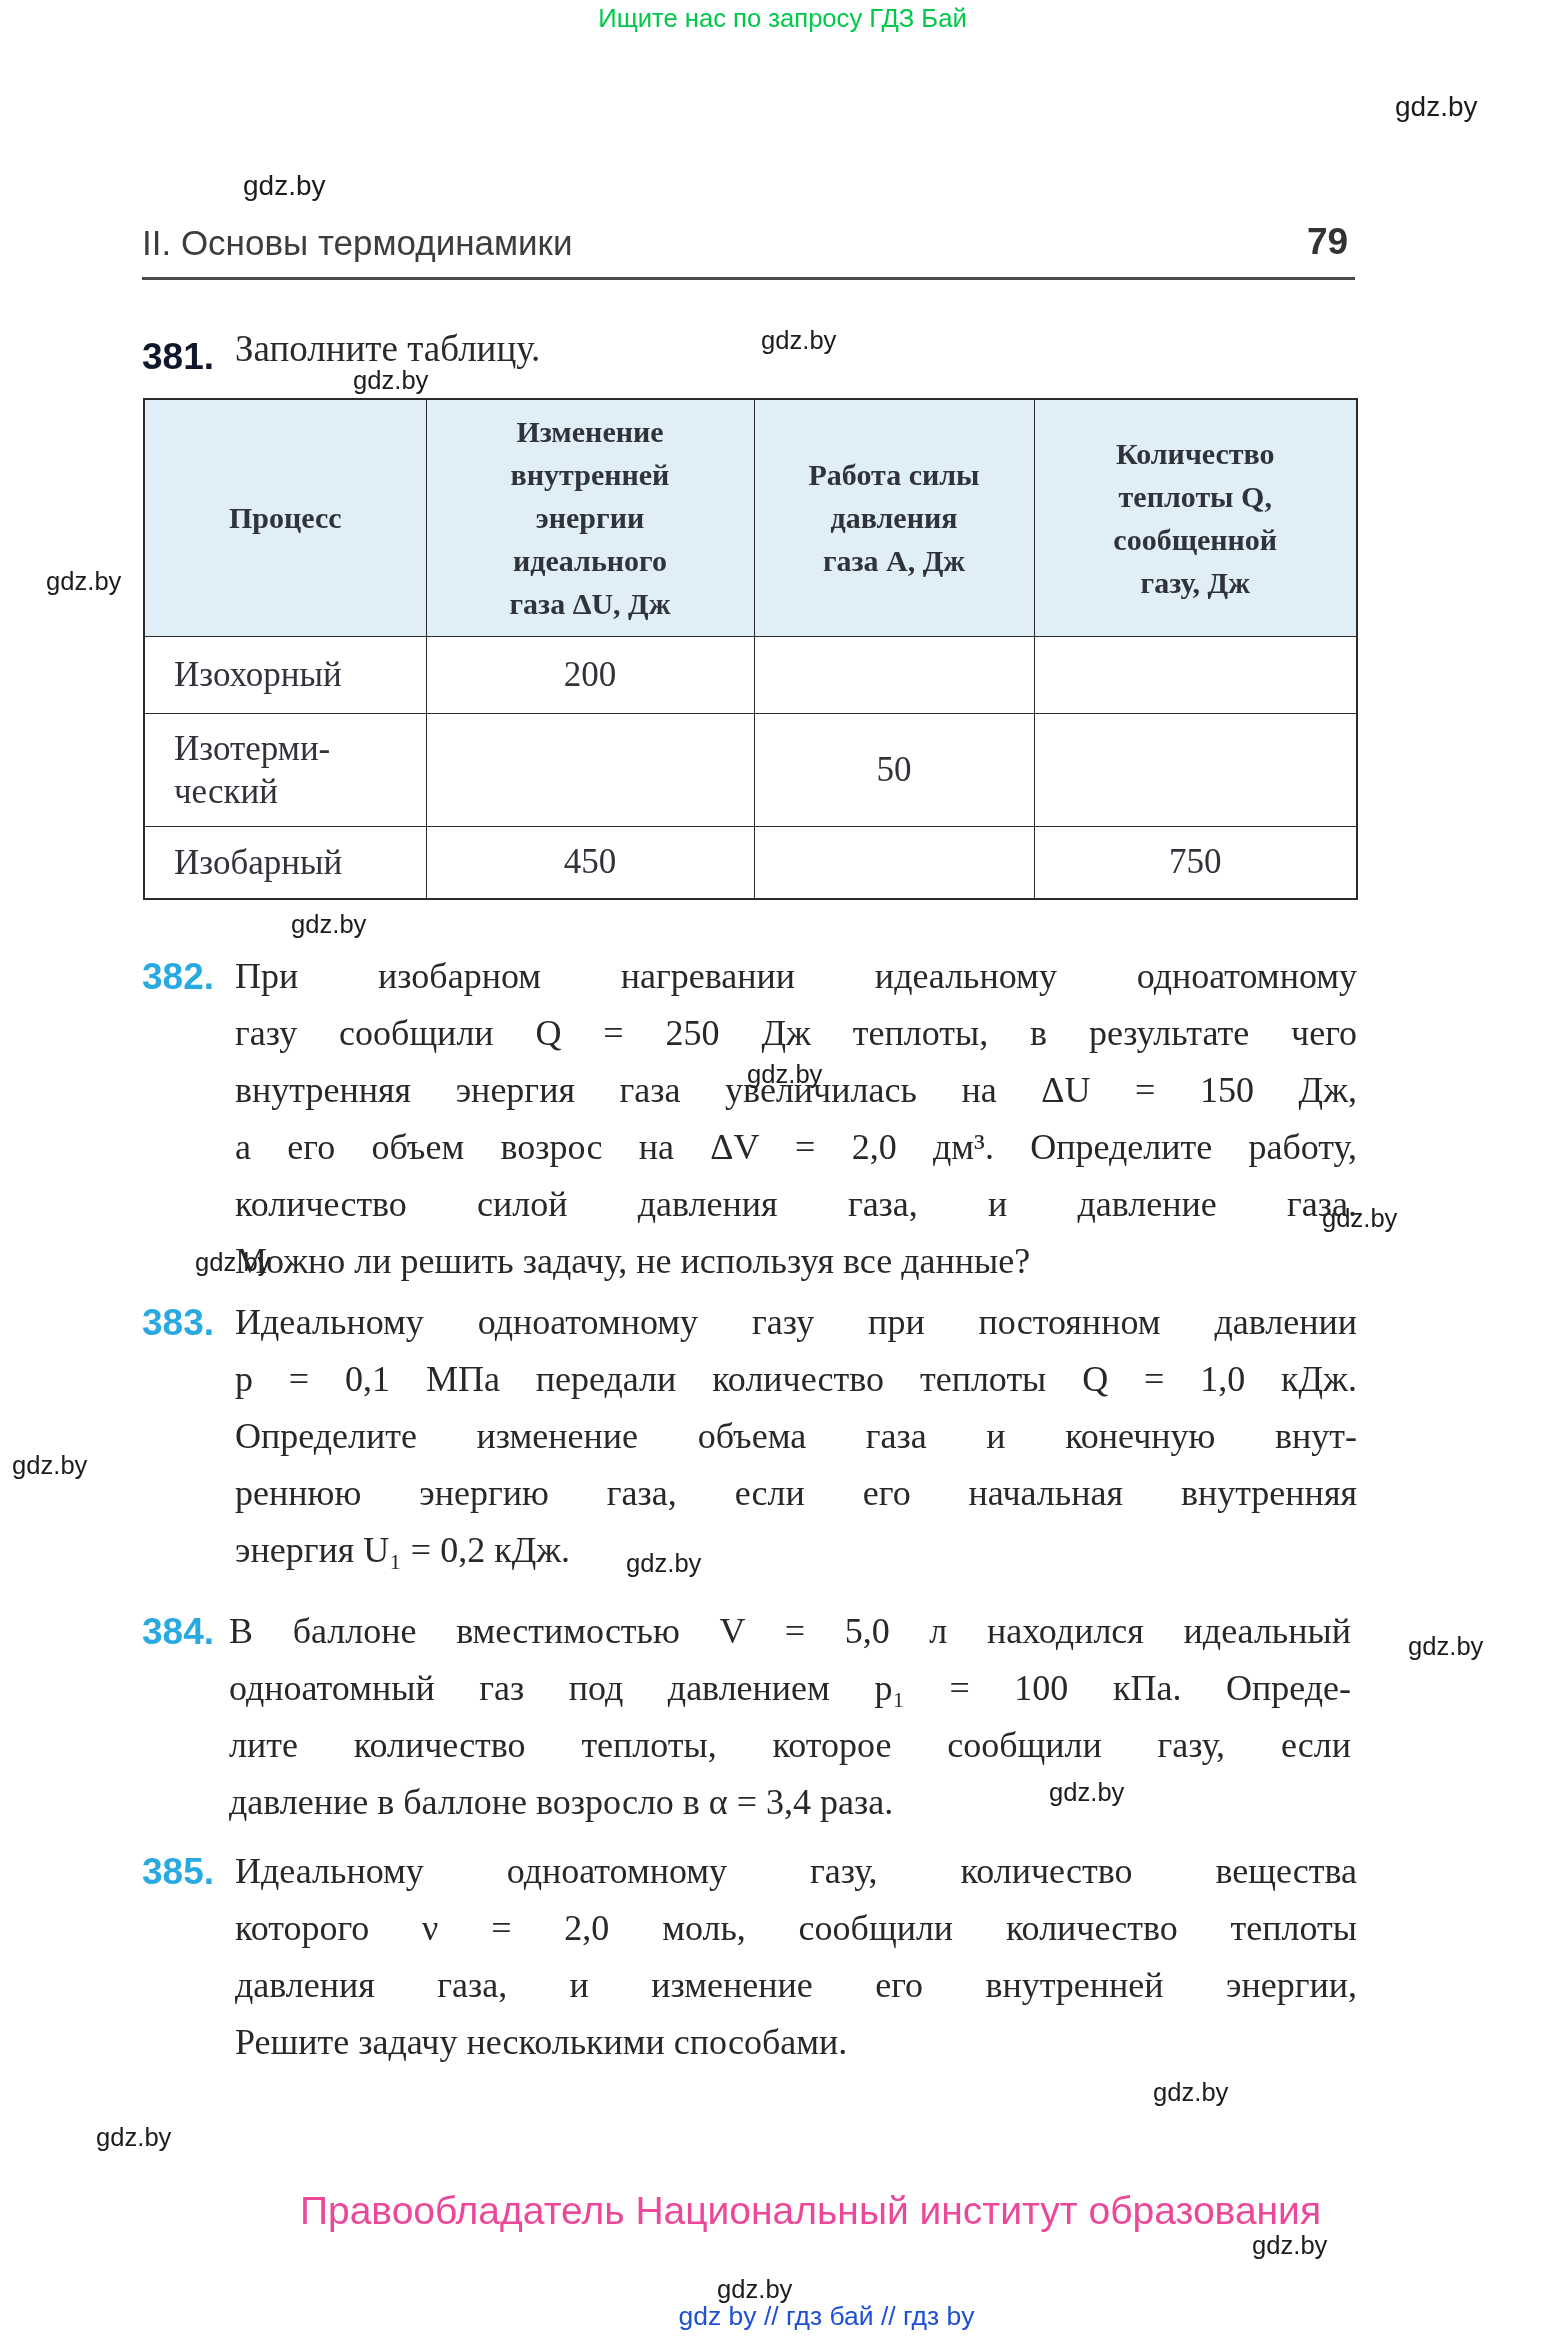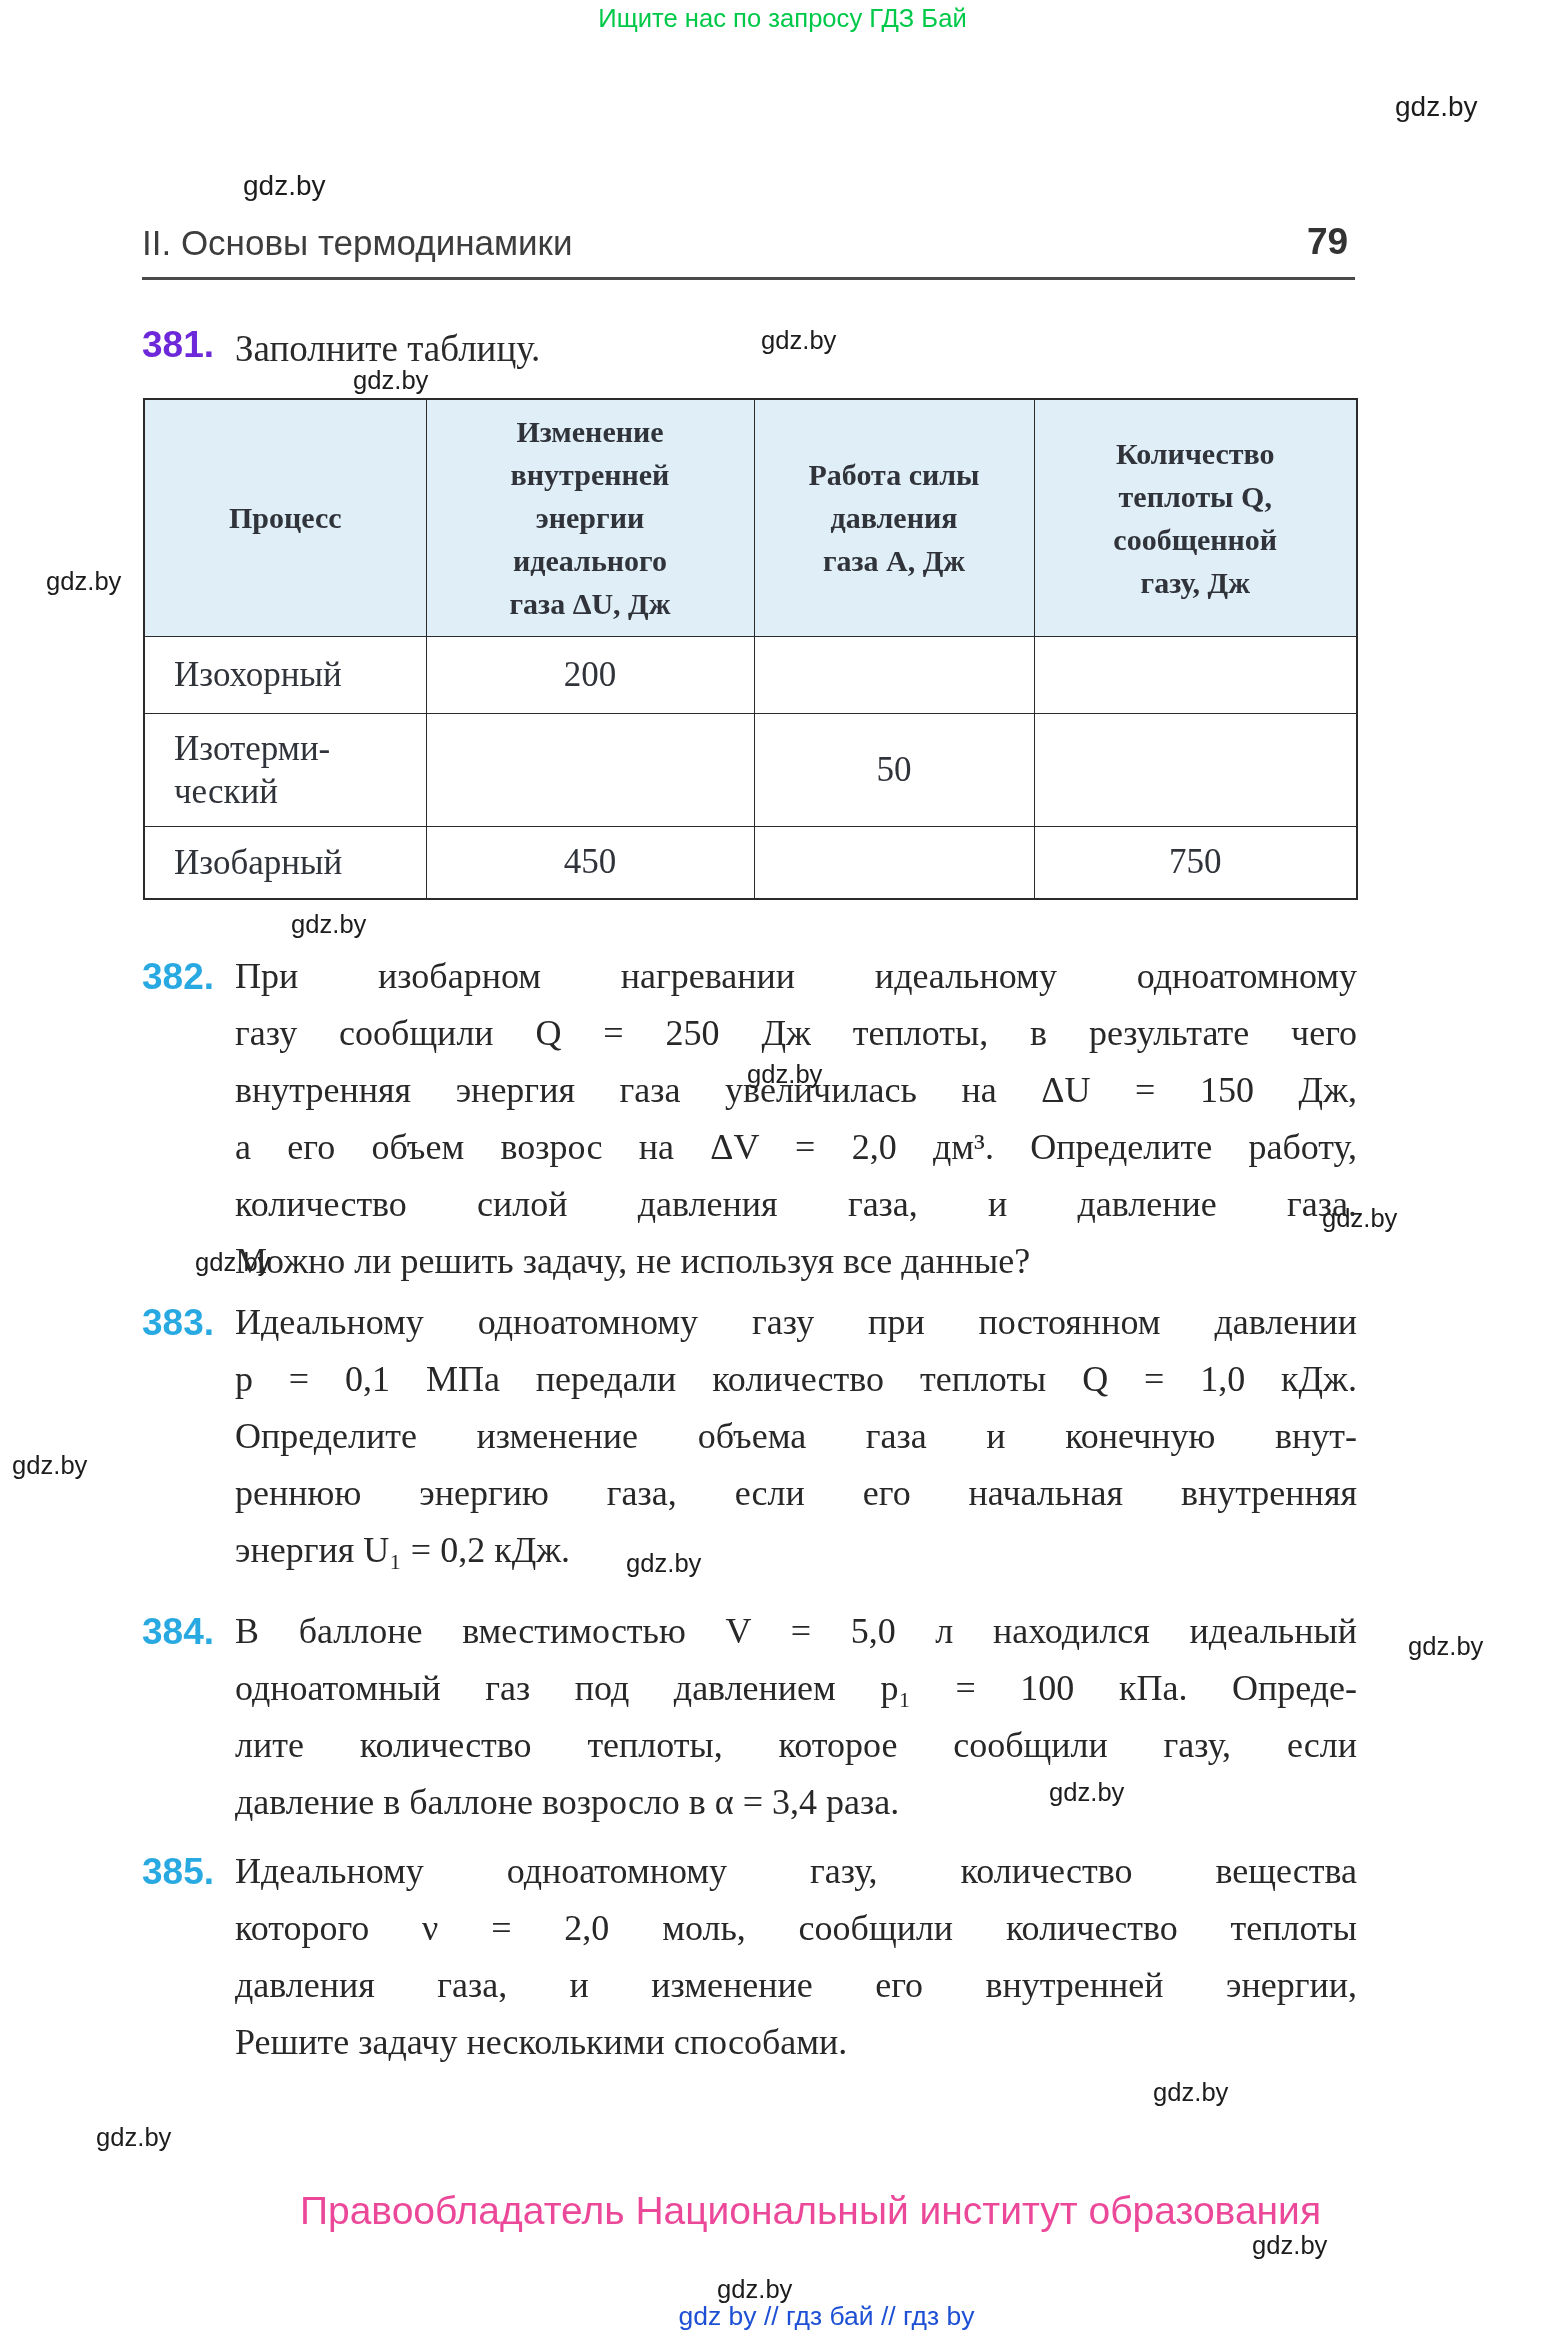--- a/index.html
+++ b/index.html
@@ -59,21 +59,21 @@
   <span class="wm" style="left:1049px;top:1778px;">gdz.by</span>
   <span class="wm" style="left:1153px;top:2078px;">gdz.by</span>
   <span class="wm" style="left:96px;top:2123px;">gdz.by</span>
   <span class="wm" style="left:1252px;top:2231px;">gdz.by</span>
   <span class="wm" style="left:717px;top:2275px;">gdz.by</span>
 
   <div class="section-title">II. Основы термодинамики</div>
   <div class="page-number">79</div>
   <div class="header-rule"></div>
 
-  <span class="pnum" style="left:142px;top:316px;color:#6d28d9;">381.</span>
+  <span class="pnum" style="left:142px;top:328px;color:#0f172a;">381.</span>
   <span class="intro" style="left:235px;top:320px;">Заполните таблицу.</span>
 
   <table class="dt">
     <colgroup>
       <col style="width:282px">
         <col style="width:328px">
         <col style="width:280px">
         <col style="width:323px">
     </colgroup>
     <tbody>
@@ -127,21 +127,21 @@
   <span class="pnum" style="left:142px;top:1294px;color:#29a9e1;">383.</span>
   <div class="plines" style="left:235px;top:1294px;">
     <div class="line j">Идеальному одноатомному газу при постоянном давлении</div>
     <div class="line j">p = 0,1 МПа передали количество теплоты Q = 1,0 кДж.</div>
     <div class="line j">Определите изменение объема газа и конечную внут-</div>
     <div class="line j">реннюю энергию газа, если его начальная внутренняя</div>
     <div class="line">энергия U₁ = 0,2 кДж.</div>
   </div>
 
   <span class="pnum" style="left:142px;top:1603px;color:#29a9e1;">384.</span>
-  <div class="plines" style="left:235px;top:1603px;">
+  <div class="plines" style="left:229px;top:1603px;">
     <div class="line j">В баллоне вместимостью V = 5,0 л находился идеальный</div>
     <div class="line j">одноатомный газ под давлением p₁ = 100 кПа. Опреде-</div>
     <div class="line j">лите количество теплоты, которое сообщили газу, если</div>
     <div class="line">давление в баллоне возросло в α = 3,4 раза.</div>
   </div>
 
   <span class="pnum" style="left:142px;top:1843px;color:#29a9e1;">385.</span>
   <div class="plines" style="left:235px;top:1843px;">
     <div class="line j">Идеальному одноатомному газу, количество вещества</div>
     <div class="line j">которого ν = 2,0 моль, сообщили количество теплоты</div>

